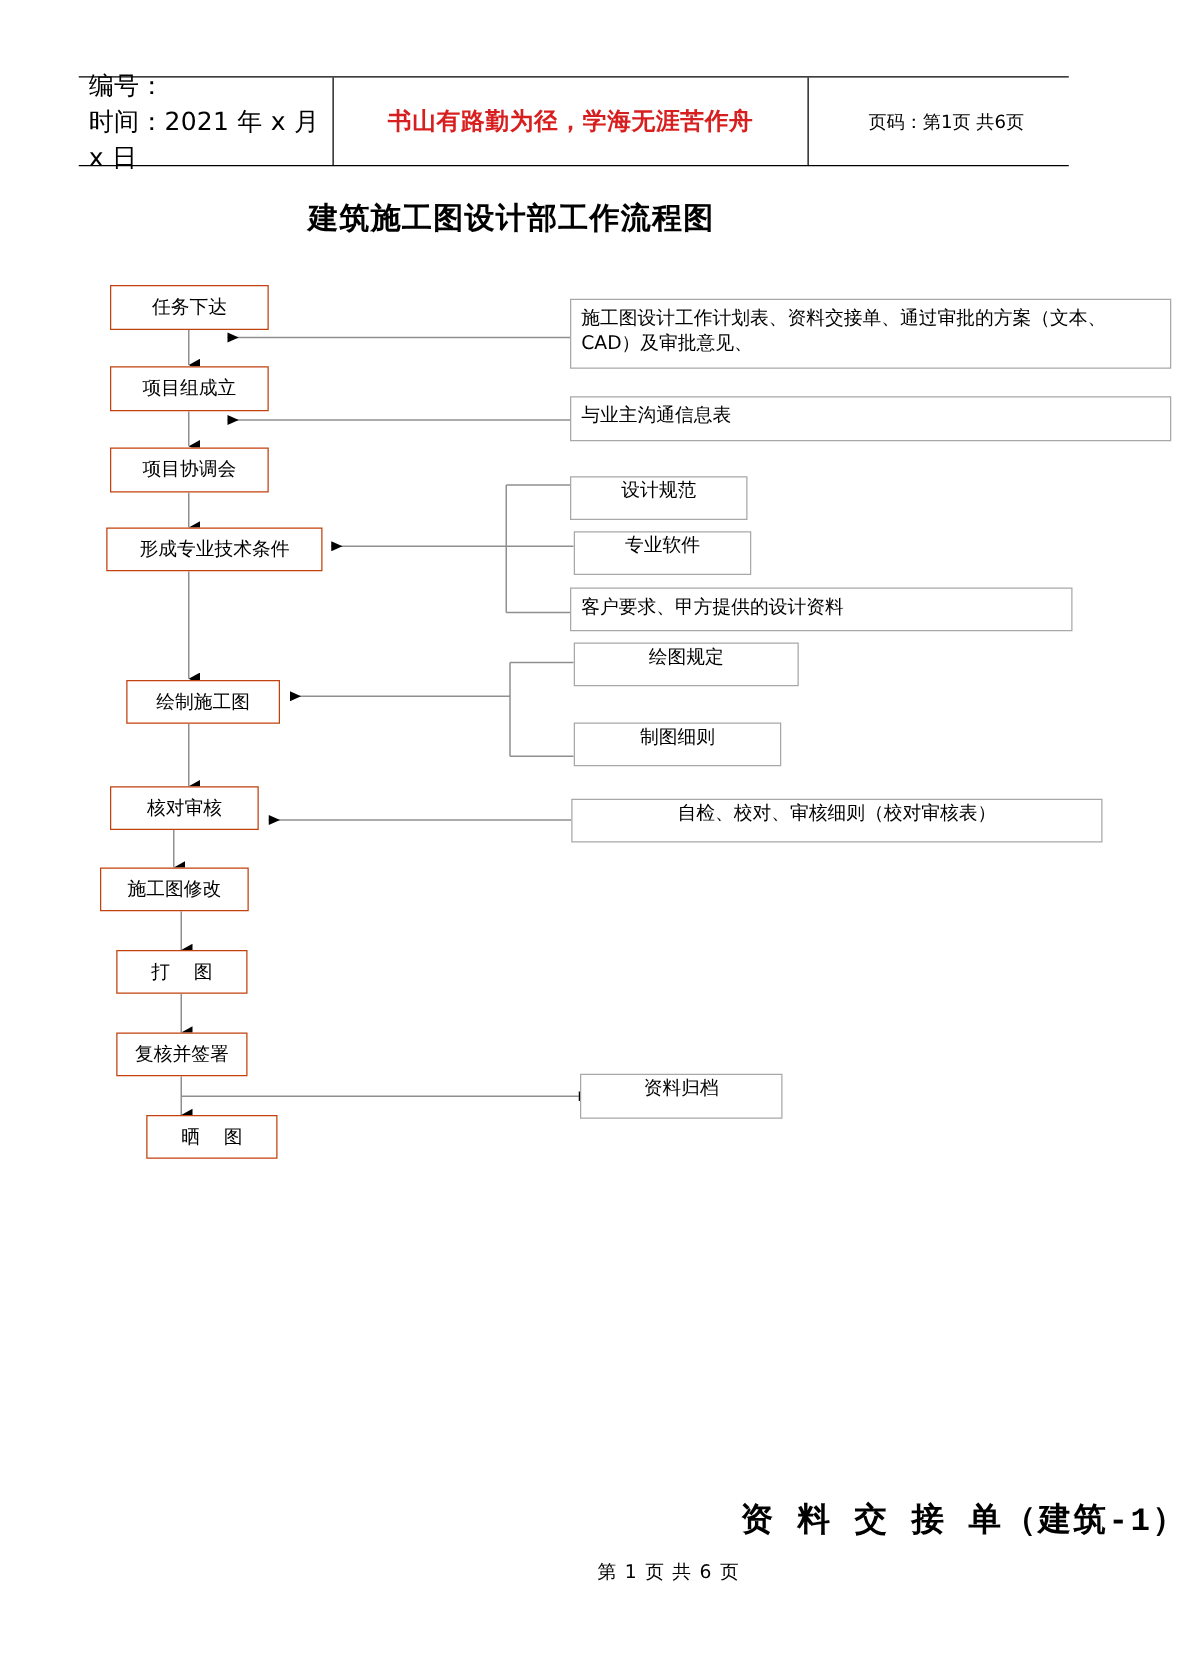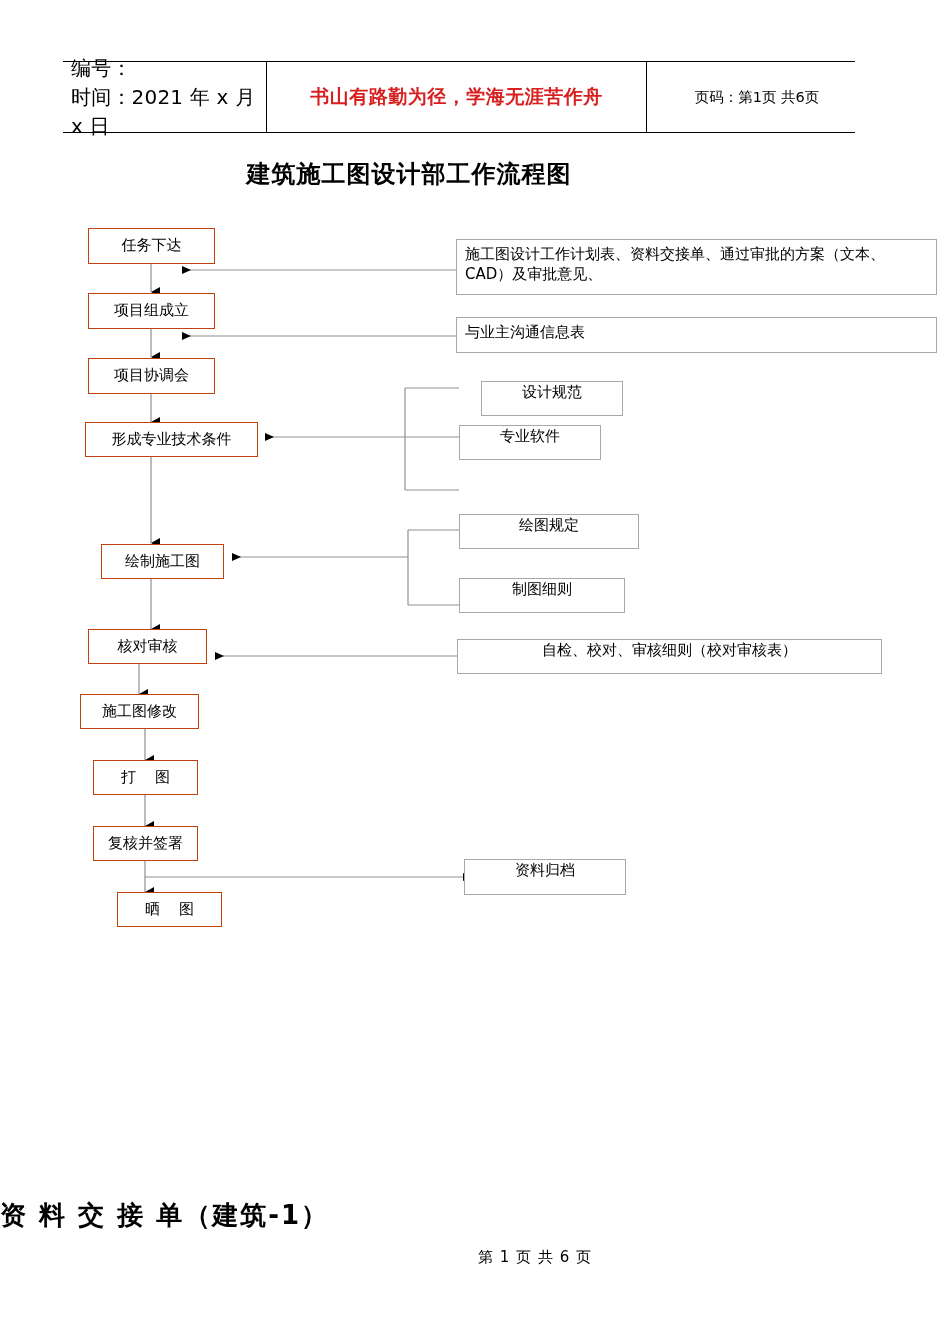--- a/index.html
+++ b/index.html
@@ -46,22 +46,22 @@
     border:1px solid #a8a8a8;background:#fff;
     display:flex;
     font-size:15px;line-height:1.35;color:#000;
   }
   .note.center{justify-content:center;text-align:center;}
   .note.left{justify-content:flex-start;padding:4px 8px;}
   .note.left span{display:block;}
 
   
   .doc-subtitle{
-    position:absolute;left:0;top:1198px;width:950px;text-align:left;
-    font-size:26px;font-weight:bold;letter-spacing:2px;
+    position:absolute;left:0;top:1198px;width:950px;text-align:right;
+    font-size:26px;font-weight:bold;letter-spacing:2px;font-family:Liberation Mono, monospace;
   }
   .page-footer{
     position:absolute;left:0;top:1248px;width:950px;text-align:center;
     font-size:15px;letter-spacing:1px;
   }
   .page-footer .inner{display:inline-block;margin-left:120px;}
 </style>
 </head>
 <body>
 
@@ -166,25 +166,28 @@
       <span>晒    图</span>
     </div>
 
     <div class="note left" style="left:456px;top:239px;width:481px;height:56px;">
       <span style="white-space:pre-line;">施工图设计工作计划表、资料交接单、通过审批的方案（文本、
 CAD）及审批意见、</span>
     </div>
     <div class="note left" style="left:456px;top:317px;width:481px;height:36px;">
       <span>与业主沟通信息表</span>
     </div>
-    <div class="note center" style="left:481px;top:381px;width:142px;height:35px;">
+    <div class="note center" style="left:456px;top:381px;width:142px;height:35px;">
       <span>设计规范</span>
     </div>
     <div class="note center" style="left:459px;top:425px;width:142px;height:35px;">
       <span>专业软件</span>
+    </div>
+    <div class="note left" style="left:456px;top:470px;width:402px;height:35px;">
+      <span>客户要求、甲方提供的设计资料</span>
     </div>
     <div class="note center" style="left:459px;top:514px;width:180px;height:35px;">
       <span>绘图规定</span>
     </div>
     <div class="note center" style="left:459px;top:578px;width:166px;height:35px;">
       <span>制图细则</span>
     </div>
     <div class="note center" style="left:457px;top:639px;width:425px;height:35px;">
       <span>自检、校对、审核细则（校对审核表）</span>
     </div>

